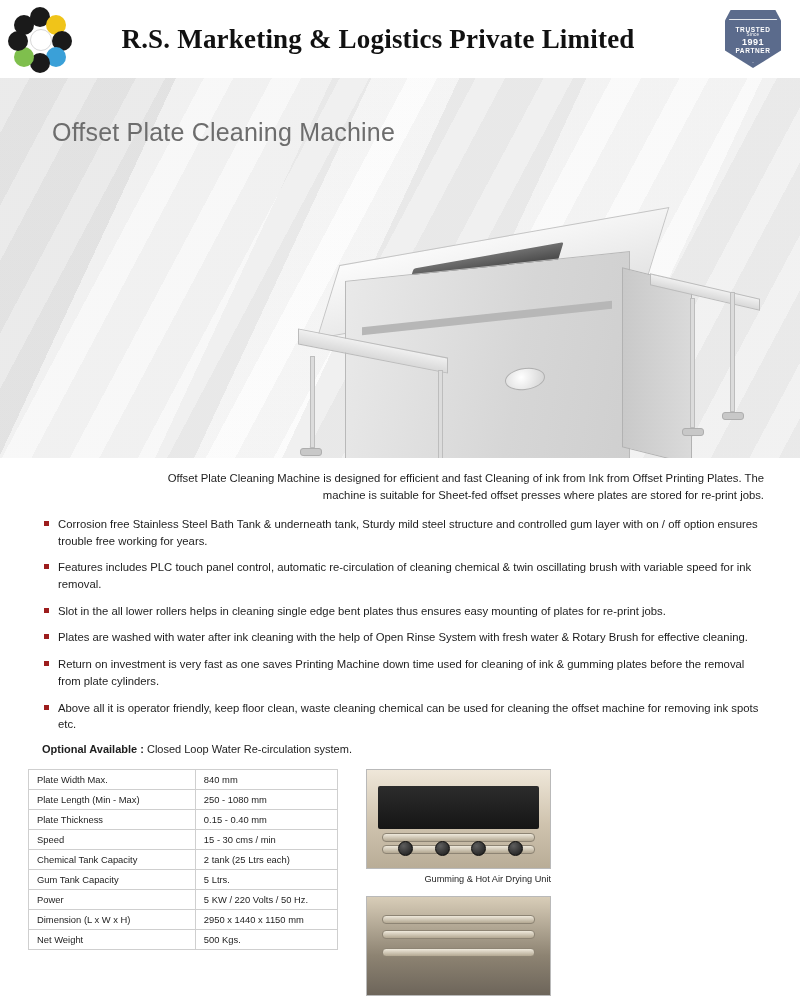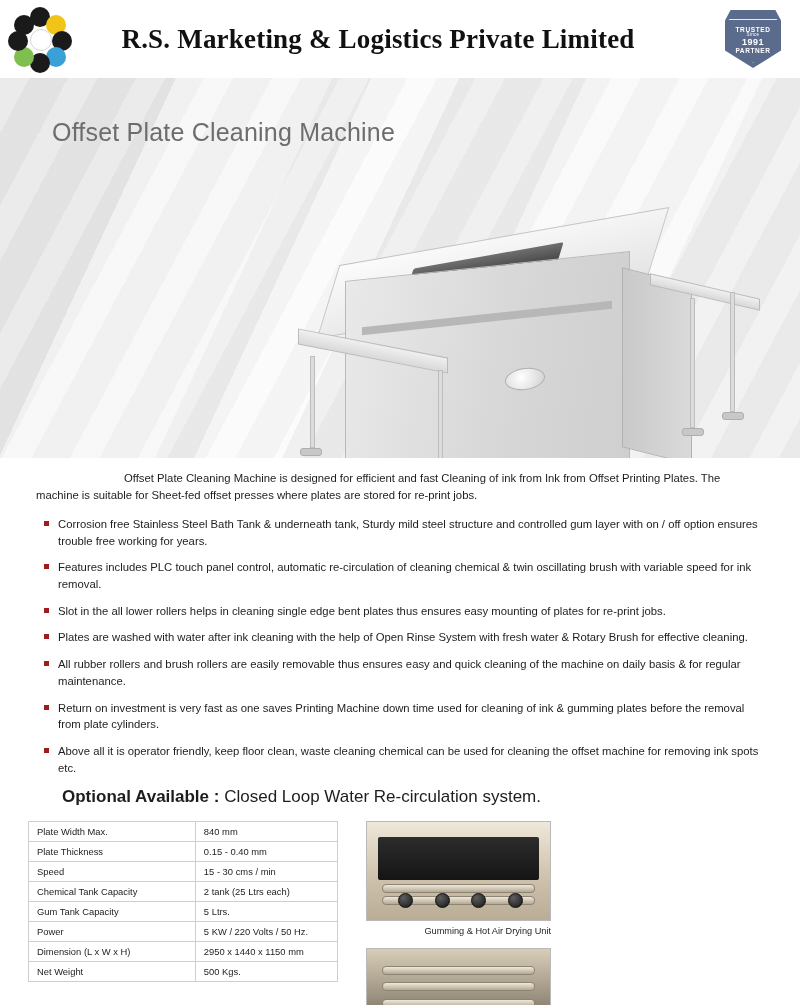--- a/index.html
+++ b/index.html
@@ -165,40 +165,41 @@
 
   
   .content { padding:12px 28px 0 28px; }
   .intro {
     font-size:11.3px;
     line-height:1.5;
     text-indent:88px;
     color:#1d1d1d;
     margin:0 0 12px 0;
     padding:0 8px;
+    text-align:right;
   }
   ul.features { list-style:none; margin:0; padding:0 8px 0 18px; }
   ul.features li {
     position:relative;
     font-size:11.3px;
     line-height:1.48;
     margin-bottom:10px;
     color:#1d1d1d;
     padding-left:12px;
   }
   ul.features li::before {
     content:"";
     position:absolute;
     left:-2px; top:5px;
     width:5px; height:5px;
     background:#9d1d1d;
   }
   .optional {
-    font-size:17px;
-    margin:6px 0 14px 34px;
+    font-size:11px;
+    margin:6px 0 14px 14px;
     color:#1d1d1d;
   }
   .optional b { font-weight:bold; }
 
   
   .lower { display:flex; padding:0 28px; gap:28px; }
   .spec-col { width:310px; }
   table.spec {
     width:100%;
     border-collapse:collapse;
@@ -316,39 +317,42 @@
 </div>
 
 <div class="content">
   <p class="intro">Offset Plate Cleaning Machine is designed for efficient and fast Cleaning of ink from Ink from Offset Printing Plates. The machine is suitable for Sheet-fed offset presses where plates are stored for re-print jobs.</p>
 
   <ul class="features">
     <li>Corrosion free Stainless Steel Bath Tank &amp; underneath tank, Sturdy mild steel structure and controlled gum  layer with on / off option ensures trouble free working for years.</li>
     <li>Features includes PLC touch panel control, automatic re-circulation of cleaning chemical &amp; twin oscillating brush with variable speed for ink removal.</li>
     <li>Slot in the all lower rollers helps in cleaning single edge bent plates thus ensures easy mounting of plates for re-print jobs.</li>
     <li>Plates are washed with water after ink cleaning with the help of Open Rinse System with fresh water &amp; Rotary Brush for effective cleaning.</li>
-    <li>All rubber rollers and brush rollers are easily removable thus ensures easy and quick cleaning of the machine on daily basis &amp; for regular maintenance.</li>
     <li>Return on investment is very fast as one saves Printing Machine down time used for cleaning of ink &amp; gumming plates before the removal from plate cylinders.</li>
     <li>Above all it is operator friendly, keep floor clean, waste cleaning chemical can be used for cleaning the offset machine for removing ink spots etc.</li>
   </ul>
 
   <div class="optional">
     <b>Optional Available :</b>
     <span>Closed Loop Water Re-circulation system.</span>
   </div>
 </div>
 
 <div class="lower">
 
   <div class="spec-col">
     <table class="spec">
       <tbody>
         <tr>
           <td class="k">Plate Width Max.</td>
           <td class="v">840 mm</td>
+        </tr>
+        <tr>
+          <td class="k">Plate Length (Min - Max)</td>
+          <td class="v">250 - 1080 mm</td>
         </tr>
         <tr>
           <td class="k">Plate Thickness</td>
           <td class="v">0.15 - 0.40 mm</td>
         </tr>
         <tr>
           <td class="k">Speed</td>
           <td class="v">15 - 30 cms / min</td>
         </tr>
         <tr>

